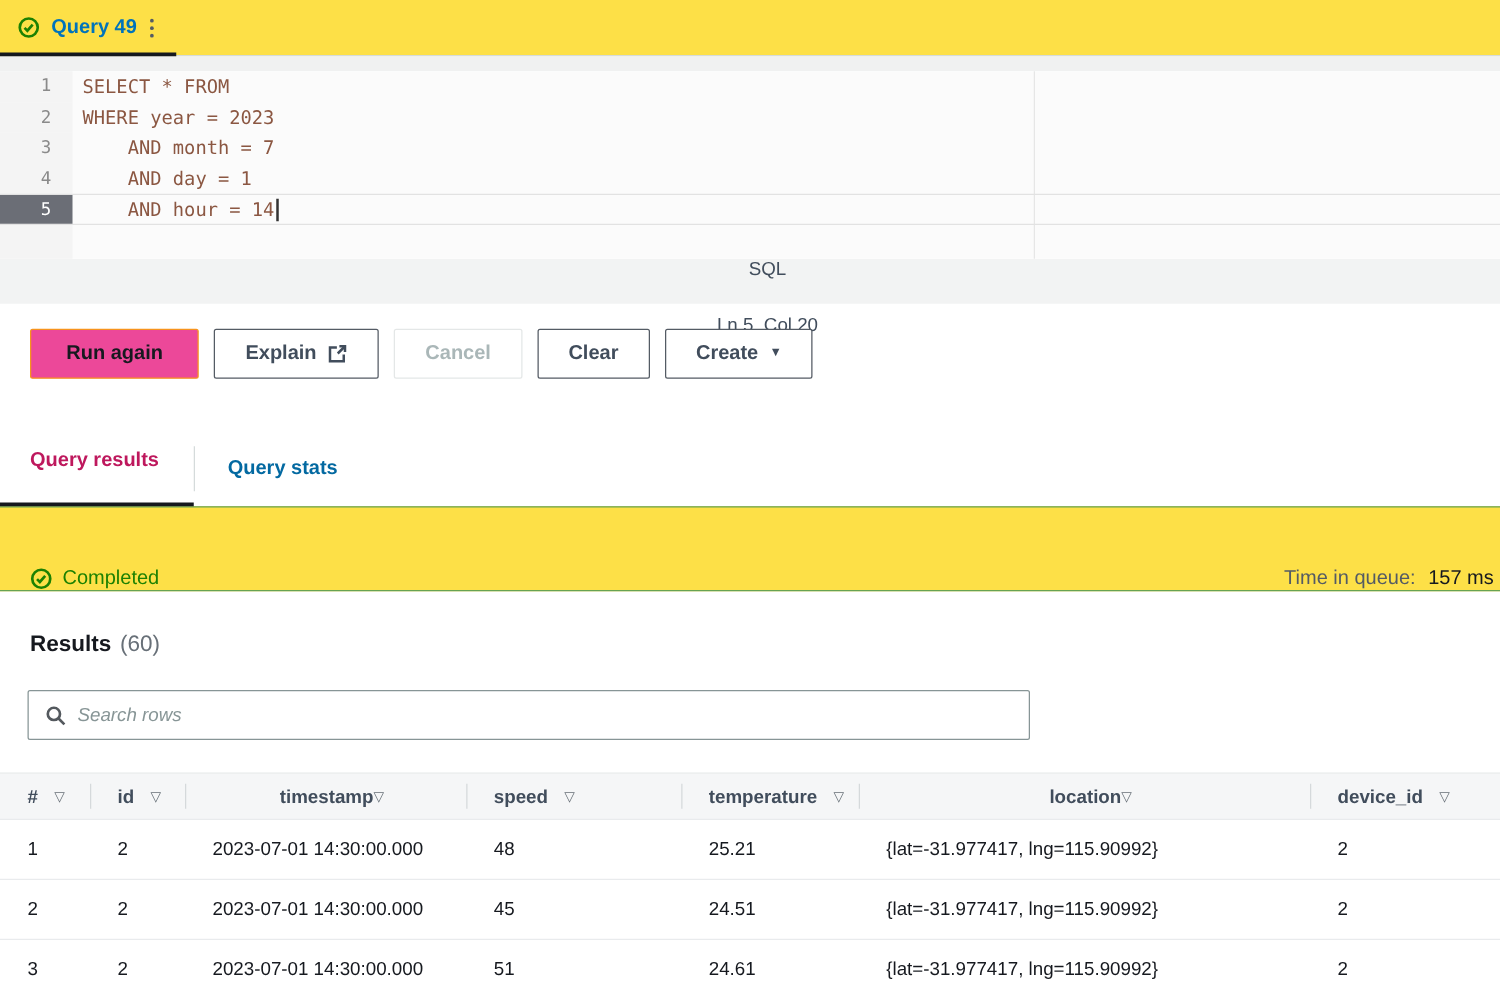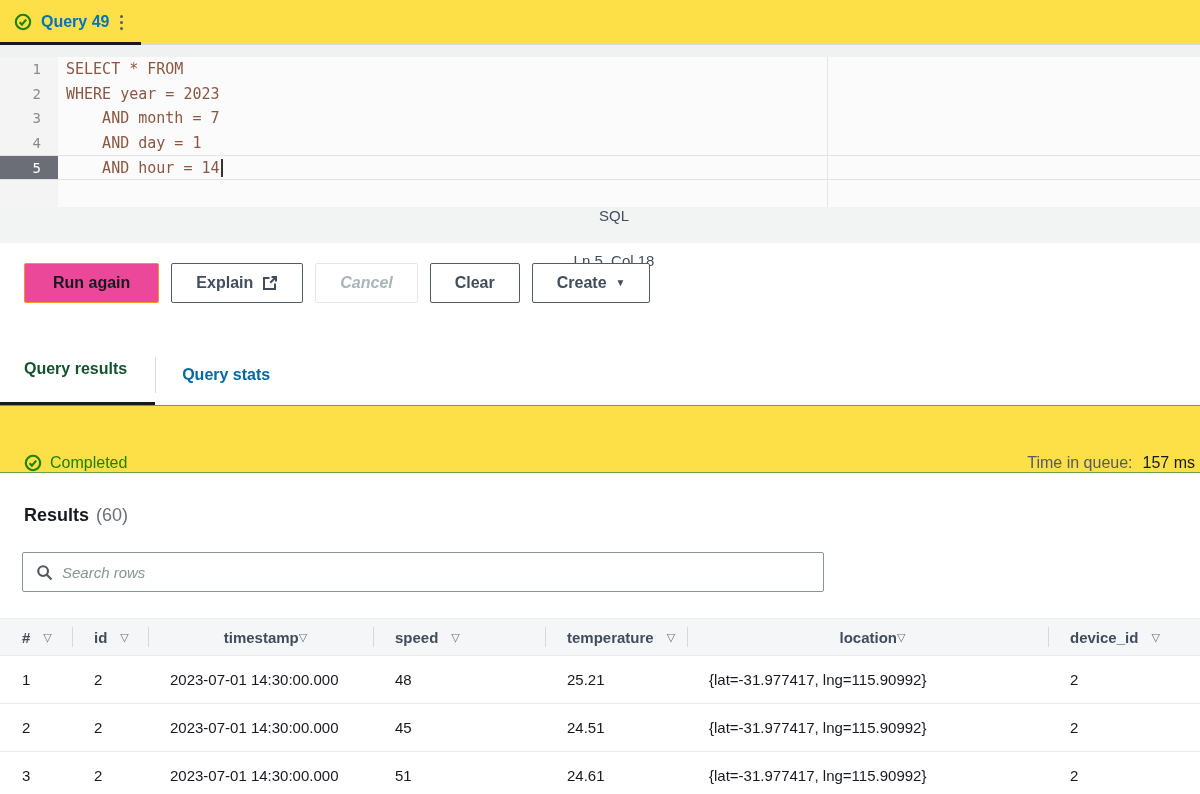--- a/index.html
+++ b/index.html
@@ -34,28 +34,28 @@
   
   .statusbar { height:36px; background:#f2f3f3; display:flex; align-items:center; padding-left:28px; gap:28px;
                font-size:15px; color:#414d5c;flex-direction:column; }
 
   
   .actions { display:flex; gap:12px; margin:20px 0 0 24px; }
   .btn { height:40px; display:inline-flex; align-items:center; justify-content:center; gap:9px;
          font-family:"Liberation Sans",sans-serif; font-size:16px; font-weight:bold; border-radius:2px;
          background:#fff; border:1px solid #545b64; color:#414d5c; padding:0 24px; cursor:pointer; }
   .btn.primary { background:#ec4899; border-color:#f7941d; color:#16191f; padding:0 28px; }
-  .btn.disabled { border-color:#e4e7e7; color:#aab7b8; cursor:default;font-style:italic; }
+  .btn.disabled { border-color:#e4e7e7; color:#aab7b8; cursor:default; }
   .caret-down { font-size:10px; color:#414d5c; line-height:1; }
 
   
   .rtabs { display:flex; align-items:center; height:60px; margin-top:42px; }
   .rtab { font-size:16px; font-weight:bold; color:#0369a1; height:100%; display:flex; align-items:center;
           padding:0 26px; position:relative; cursor:pointer; }
-  .rtab.active { color:#14532d; padding:0 28px 12px 24px; }
+  .rtab.active { color:#be185d; padding:0 28px 12px 24px; }
   .rtab.active::after { content:""; position:absolute; left:0; right:0; bottom:0; height:3px; background:#16191f; }
   .rtab-divider { width:1px; height:36px; background:#d5dbdb; }
 
   
   .banner { height:68px; background:#fde047; border-top:1px solid #67a353; border-bottom:1px solid #67a353;
             display:flex; align-items:flex-end; justify-content:space-between; padding:0 5px 0 24px; }
   .banner-left { display:flex; align-items:center; gap:8px; color:#1d8102; font-size:16px; }
   .banner-right { display:flex; align-items:center; gap:10px; font-size:16px; }
   .queue-label { color:#545b64; }
   .queue-value { color:#16191f; }
@@ -133,21 +133,21 @@
     <div class="gutter-cell">5</div>
     <div class="code-text"><span>    AND hour = 14</span><span class="caret-bar"></span></div>
   </div>
   <div class="editor-rest">
     <div class="gutter-cell"></div>
   </div>
 </div>
 
 <div class="statusbar">
   <span>SQL</span>
-  <span>Ln 5, Col 18</span>
+  <span>Ln 5, Col 20</span>
 </div>
 
 <div class="actions">
   <button class="btn primary">Run again</button>
   <button class="btn">
     <span>Explain</span>
     <span class="icon16">
       <svg width="16" height="16" viewBox="0 0 16 16">
           <path d="M13 8.5V14H2V3h5.5" fill="none" stroke="#414d5c" stroke-width="2"></path>
           <path d="M9.5 2H14v4.5" fill="none" stroke="#414d5c" stroke-width="2"></path>

